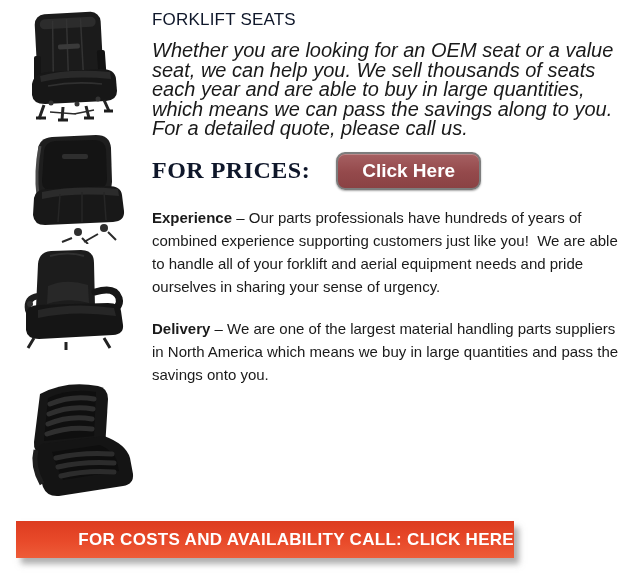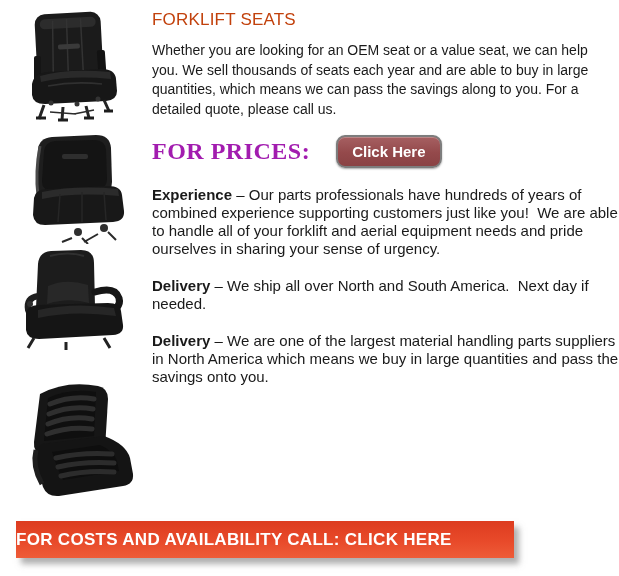--- a/index.html
+++ b/index.html
@@ -10,40 +10,40 @@
   
   .seat{position:absolute;}
   .seat svg{display:block;}
   #seat1{left:14px;top:8px;}
   #seat2{left:20px;top:132px;}
   #seat3{left:8px;top:248px;}
   #seat4{left:20px;top:372px;}
 
   
   #main{position:absolute;left:152px;top:10px;width:462px;}
-  #page-title{font-size:17px;font-weight:400;margin:0 0 11px 0;letter-spacing:.2px;color:#c2410c;}
-  #intro{font-size:14px;line-height:19.5px;margin:0 0 15px 0;}
+  #page-title{font-size:17px;font-weight:400;margin:0 0 11px 0;letter-spacing:.2px;color:#0f172a;}
+  #intro{font-size:20px;line-height:19.5px;margin:0 0 15px 0;font-style:italic;}
   #prices-row{display:flex;align-items:center;margin:0 0 18px 0;height:34px;}
   #prices-label{
-    font-family:"Liberation Serif", serif;font-weight:700;font-size:24px;color:#a21caf;
+    font-family:"Liberation Serif", serif;font-weight:700;font-size:24px;color:#0f172a;
     letter-spacing:.5px;margin-right:26px;white-space:nowrap;
   }
   #click-here-btn{
-    font-family:"Liberation Sans", sans-serif;font-weight:700;font-size:15px;color:#ffffff;
+    font-family:"Liberation Sans", sans-serif;font-weight:700;font-size:19px;color:#ffffff;
     background:linear-gradient(180deg,#a66062 0%,#94494b 55%,#8a4244 100%);
-    border:2px solid #7d7d7d;border-radius:9px;padding:6px 14px;cursor:pointer;
+    border:2px solid #7d7d7d;border-radius:9px;padding:6px 24px;cursor:pointer;
     box-shadow:inset 0 1px 0 rgba(255,255,255,.25), 0 1px 2px rgba(0,0,0,.35);
   }
-  .section{font-size:15px;line-height:18px;margin:0 0 19px 0;white-space:pre-wrap;width:468px;}
+  .section{font-size:15px;line-height:23px;margin:0 0 19px 0;white-space:pre-wrap;width:468px;}
   .section b{font-weight:700;}
 
   
   #banner{
     position:absolute;left:16px;top:521px;width:498px;height:37px;
-    display:flex;align-items:center;justify-content:flex-start;
+    display:flex;align-items:center;justify-content:flex-end;
     background:linear-gradient(180deg,#dd3c20 0%,#e84a2a 55%,#ee5c38 100%);
     box-shadow:5px 6px 6px rgba(110,110,110,.55);
     color:#ffffff;font-weight:700;font-size:17px;letter-spacing:.3px;cursor:pointer;
   }
 </style>
 </head>
 <body>
 
 <div id="page">
 
@@ -116,21 +116,20 @@
 
     <div id="prices-row">
       <span id="prices-label">FOR PRICES:</span>
       <button id="click-here-btn">Click Here</button>
     </div>
 
     <p class="section"><b>Experience</b><span> – Our parts professionals have hundreds of years of combined experience supporting customers just like you!  We are able to handle all of your forklift and aerial equipment needs and pride ourselves in sharing your sense of urgency.</span></p>
 
 
 
-    <p class="section"><b>Delivery</b><span> – We ship all over North and South America.  Next day if needed.</span></p>
 
     <p class="section"><b>Delivery</b><span> – We are one of the largest material handling parts suppliers in North America which means we buy in large quantities and pass the savings onto you.</span></p>
   </div>
 
   <div id="banner">
     <span>FOR COSTS AND AVAILABILITY CALL: CLICK HERE</span>
   </div>
 
 </div>
 

